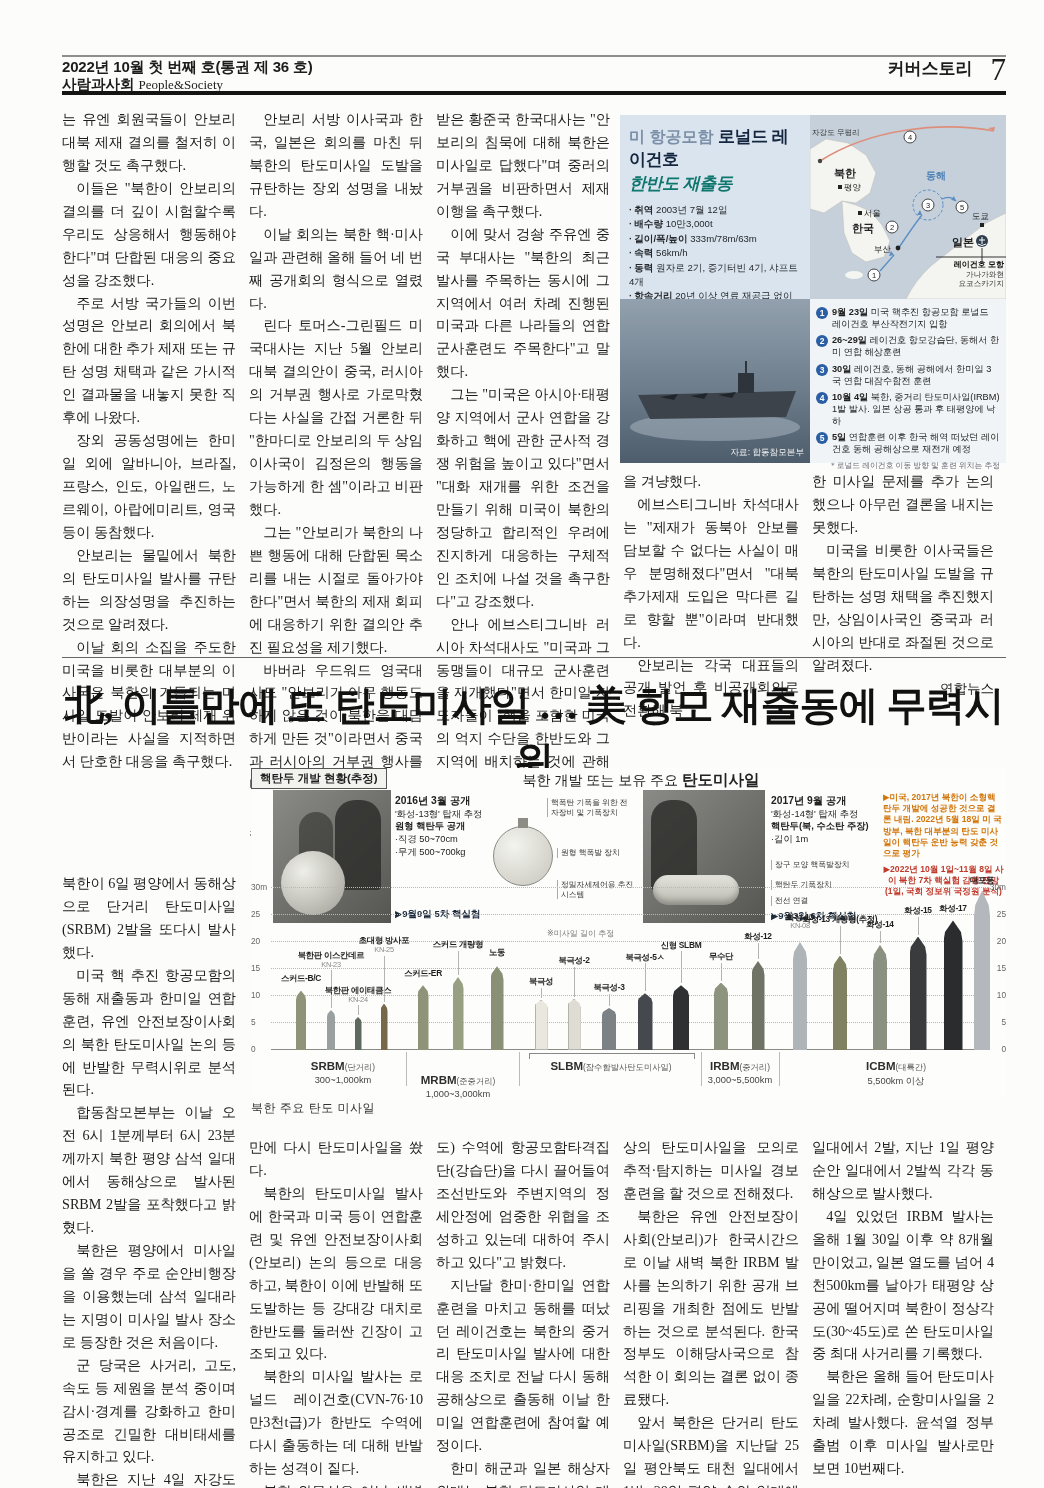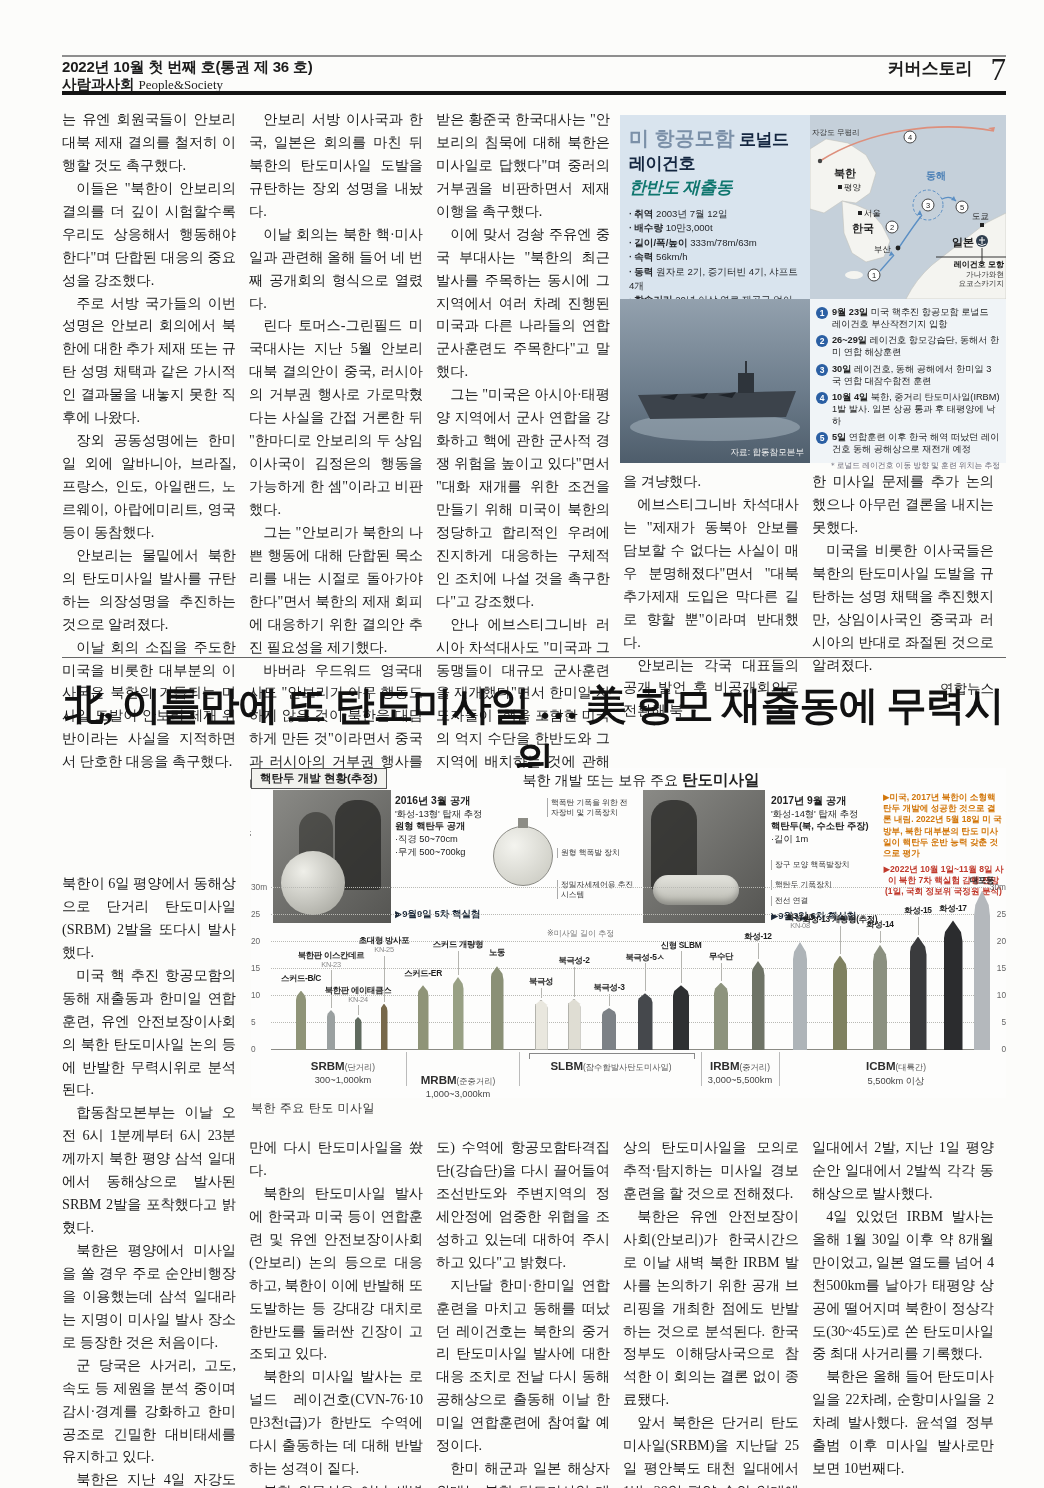--- a/index.html
+++ b/index.html
@@ -21,21 +21,21 @@
   
   .col{font-size:14.2px;line-height:1.615;text-align:justify;}
   .col p{margin:0;text-indent:1em;}
   .col.noindent p:first-of-type{text-indent:0;}
   .byline{text-align:right;margin-top:4px;font-size:13.5px;}
   .rule-mid{left:62px;top:657px;width:944px;height:1px;background:#666;}
 
   
   .graphic{left:620px;top:115px;width:386px;height:348px;background:#eef2f6;font-family:"Liberation Sans","DejaVu Sans",sans-serif;}
   .ci-box{position:absolute;left:0;top:0;width:190px;height:184px;background:#d9e4ee;padding:10px 9px;box-sizing:border-box;}
-  .ci-pre{font-size:20px;font-weight:700;color:#7b90a8;}
+  .ci-pre{font-size:16px;font-weight:700;color:#7b90a8;}
   .ci-main{font-size:17px;font-weight:800;color:#13253f;letter-spacing:-0.5px;}
   .ci-title2{font-size:17px;font-weight:800;color:#0f766e;letter-spacing:-0.5px;margin-top:1px;font-style:italic;}
   .ci-specs{margin:8px 0 0;padding:0;list-style:none;font-size:9.6px;line-height:1.5;color:#26282c;}
   .ci-specs li::before{content:"·";font-weight:700;margin-right:2px;}
   .ci-specs .sl{font-weight:700;}
   .map-box{position:absolute;left:190px;top:0;width:196px;height:184px;}
   .photo-box{position:absolute;left:0;top:184px;width:190px;height:164px;}
   .tl-box{position:absolute;left:190px;top:184px;width:196px;height:164px;background:#f0f4f7;padding:7px 6px 0 6px;box-sizing:border-box;}
   .tl-list{margin:0;padding:0;list-style:none;font-size:9.2px;line-height:1.32;color:#222;}
   .tl-list li{display:flex;margin-bottom:4px;}

